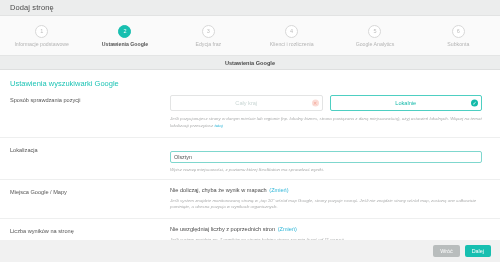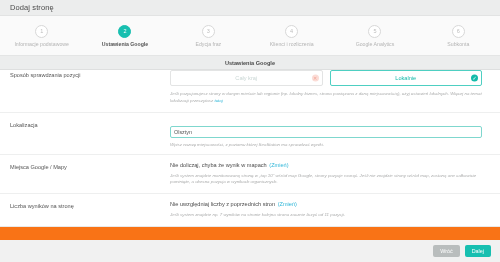--- a/index.html
+++ b/index.html
@@ -2,21 +2,21 @@
 <html><head>
 <meta charset="utf-8">
 <style>
   * { box-sizing: border-box; margin: 0; padding: 0; }
   html, body {
     width: 500px; height: 262px;
     font-family: "Liberation Sans", sans-serif;
     background: #f4f4f4;
     overflow: hidden;
   }
-  #app { position: relative; width: 500px; height: 262px; background: #f97316; }
+  #app { position: relative; width: 500px; height: 262px; background: #737373; }
 
   
   .topbar {
     height: 16px; background: #eceded;
     display: flex; align-items: center;
     padding-left: 10px;
     border-bottom: 1px solid #e2e3e3;
   }
   .topbar-title { font-size: 7.5px; color: #4b4b4b; letter-spacing: .1px; }
 
@@ -155,20 +155,23 @@
       <div class="step-circle">6</div>
       <div class="step-label">Subkonta</div>
     </div>
   </div>
 
   <div class="tabstrip">
     <span class="tabstrip-label">Ustawienia Google</span>
   </div>
 
   <div class="card">
+    <div class="card-head">
+      <div class="card-title">Ustawienia wyszukiwarki Google</div>
+    </div>
 
     <div class="row first">
       <div class="row-label">Sposób sprawdzania pozycji</div>
       <div class="row-body">
         <div class="choices">
           <div class="choice">
             <span>Cały kraj</span>
             <span class="badge off">✕</span>
           </div>
           <div class="choice selected">

